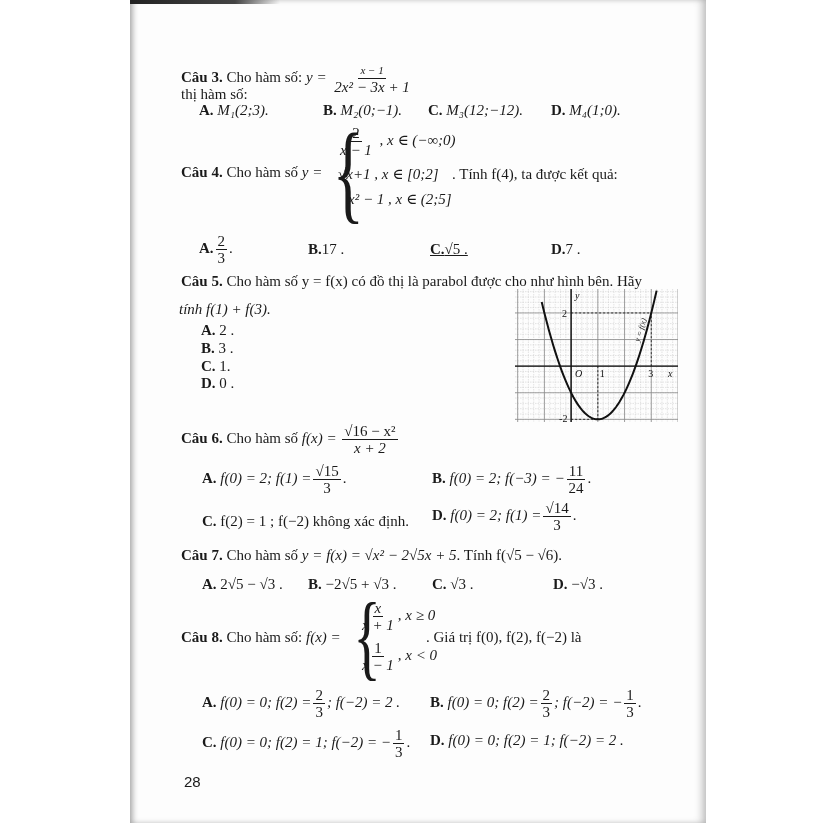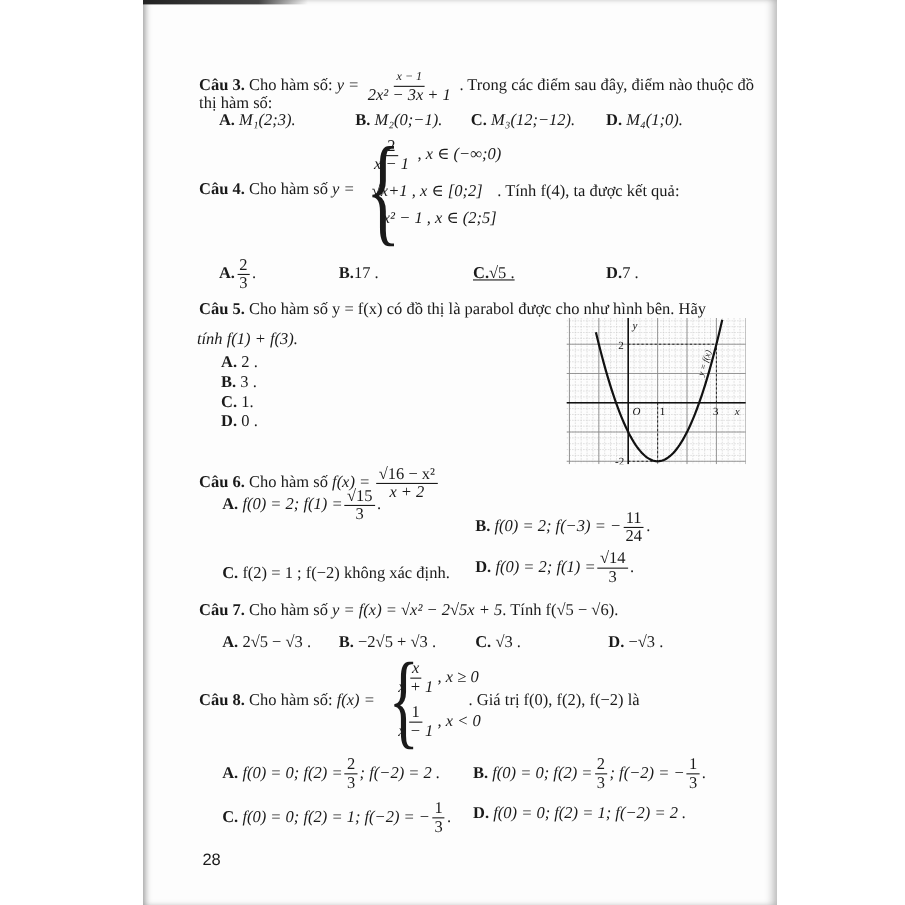--- a/index.html
+++ b/index.html
@@ -27,21 +27,20 @@
 <div class="top-edge"></div>
 
 <div class="abs" style="left:181px; top:62px;">
   <span class="b">Câu 3.</span>
   <span>Cho hàm số:</span>
   <span class="i">y =</span>
   <span class="frac">
     <span class="n i small">x − 1</span>
     <span class="d i">2x² − 3x + 1</span>
   </span>
-  <span>. Trong các điểm sau đây, điểm nào thuộc đồ</span>
 </div>
 <div class="abs" style="left:181px; top:85px;">thị hàm số:</div>
 <div class="abs" style="left:199px; top:101px;"><span class="b">A.</span> <span class="i">M₁(2;3).</span></div>
 <div class="abs" style="left:323px; top:101px;"><span class="b">B.</span> <span class="i">M₂(0;−1).</span></div>
 <div class="abs" style="left:428px; top:101px;"><span class="b">C.</span> <span class="i">M₃(12;−12).</span></div>
 <div class="abs" style="left:551px; top:101px;"><span class="b">D.</span> <span class="i">M₄(1;0).</span></div>
 
 <div class="abs" style="left:181px; top:163px;">
   <span class="b">Câu 4.</span>
   <span>Cho hàm số</span>
@@ -177,21 +176,21 @@
 
 <div class="abs" style="left:181px; top:423px;">
   <span class="b">Câu 6.</span>
   <span>Cho hàm số</span>
   <span class="i">f(x) =</span>
   <span class="frac">
       <span class="n">√16 − x²</span>
       <span class="d i">x + 2</span>
     </span>
 </div>
-<div class="abs" style="left:202px; top:443px;"><span class="b">A.</span> <span class="i">f(0) = 2; f(1) =</span><span class="frac">
+<div class="abs" style="left:202px; top:463px;"><span class="b">A.</span> <span class="i">f(0) = 2; f(1) =</span><span class="frac">
       <span class="n">√15</span>
       <span class="d">3</span>
     </span><span>.</span></div>
 <div class="abs" style="left:432px; top:463px;"><span class="b">B.</span> <span class="i">f(0) = 2; f(−3) = −</span><span class="frac">
       <span class="n">11</span>
       <span class="d">24</span>
     </span><span>.</span></div>
 <div class="abs" style="left:202px; top:512px;"><span class="b">C.</span> <span>f(2) = 1 ; f(−2) không xác định.</span></div>
 <div class="abs" style="left:432px; top:500px;"><span class="b">D.</span> <span class="i">f(0) = 2; f(1) =</span><span class="frac">
       <span class="n">√14</span>

